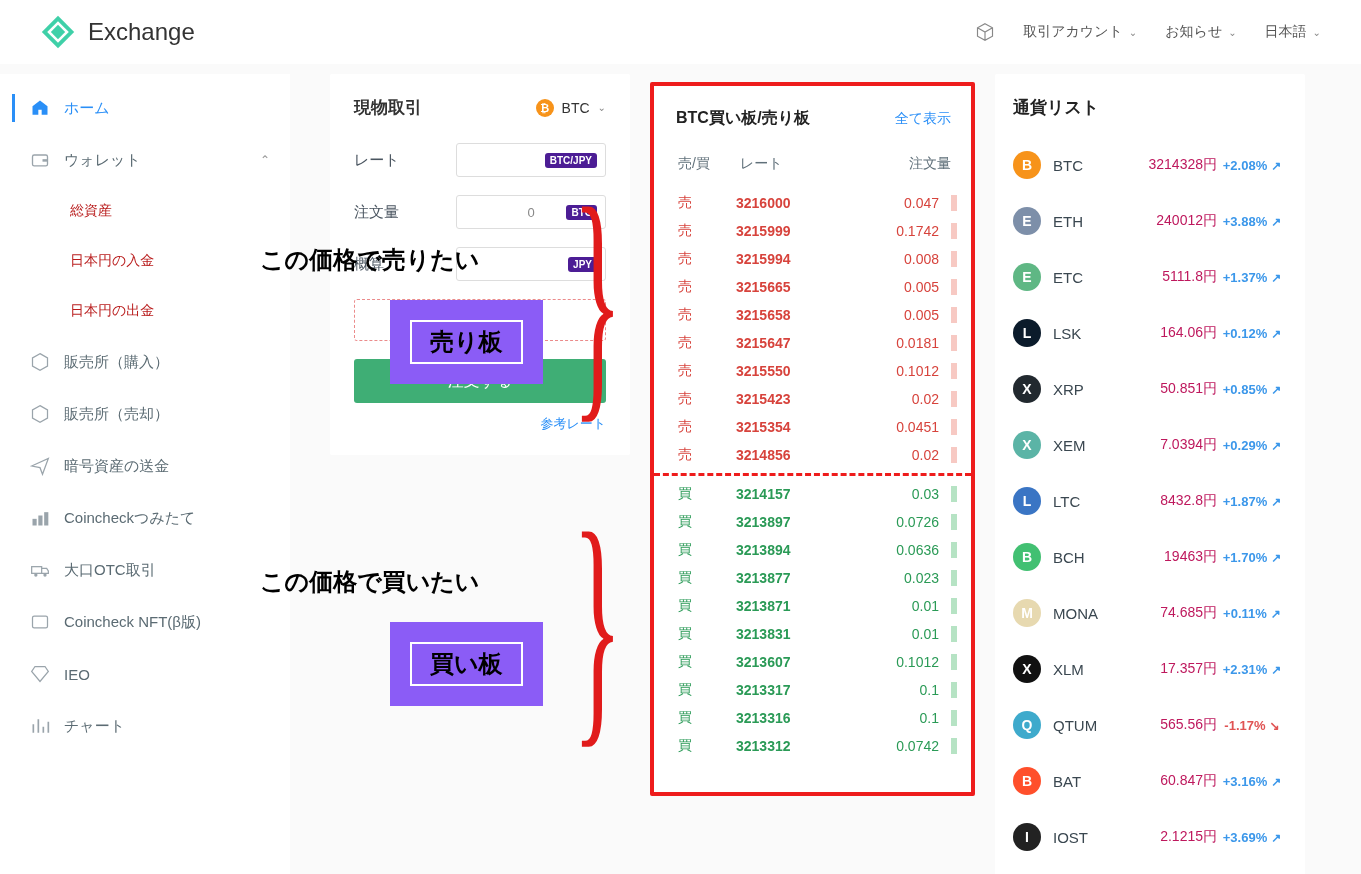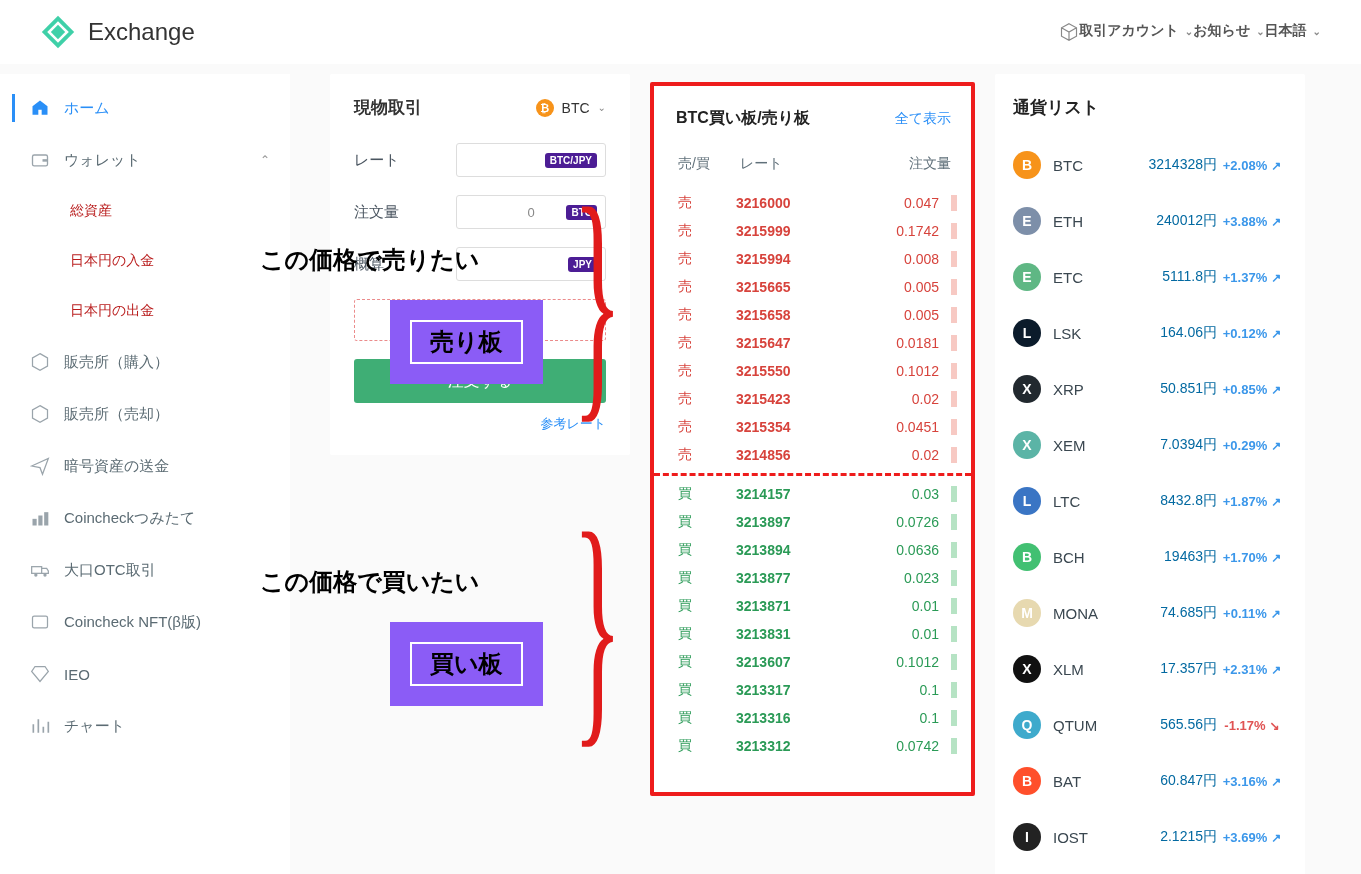--- a/index.html
+++ b/index.html
@@ -14,21 +14,21 @@
     height: 64px;
     background: #fff;
     display: flex;
     align-items: center;
     padding: 0 40px;
     justify-content: space-between;
   }
   .logo-group { display: flex; align-items: center; gap: 12px; }
   .logo-icon { width: 36px; height: 36px; }
   .logo-text { font-size: 24px; color: #333; font-weight: 300; }
-  .header-right { display: flex; align-items: flex-start; color: #555; font-size: 14px; font-weight: bold; }
+  .header-right { display: flex; align-items: center; gap: 28px; color: #555; font-size: 14px; }
   .header-item { display: flex; align-items: center; gap: 6px; cursor: pointer; }
   .chevron-down { font-size: 10px; color: #888; }
   .cube-icon { width: 20px; height: 20px; }
 
   
   .page { display: flex; padding-top: 10px; }
   .sidebar {
     width: 290px;
     background: #fff;
     padding: 8px 0 20px 0;
@@ -194,21 +194,21 @@
     padding: 14px 0;
     cursor: pointer;
   }
   .cl-icon {
     width: 28px; height: 28px; border-radius: 50%;
     display: inline-flex; align-items: center; justify-content: center;
     color: #fff; font-size: 14px; font-weight: 700;
     flex: 0 0 28px;
   }
   .cl-sym { margin-left: 12px; width: 56px; color: #3a4750; font-size: 15px;}
-  .cl-price { flex:1; text-align: right; color: #0369a1; font-size: 14px;}
+  .cl-price { flex:1; text-align: right; color: #be185d; font-size: 14px;}
   .cl-change { width: 70px; text-align: center; font-size: 13px; font-weight: 600;}
   .cl-change.up { color: #3b97ea; }
   .cl-change.down { color: #e05353; }
   .cl-arrow { margin-left: 4px; font-size: 12px; }
 
   .overlay-wrap { position: relative; }
 </style>
 </head>
 <body>
 

